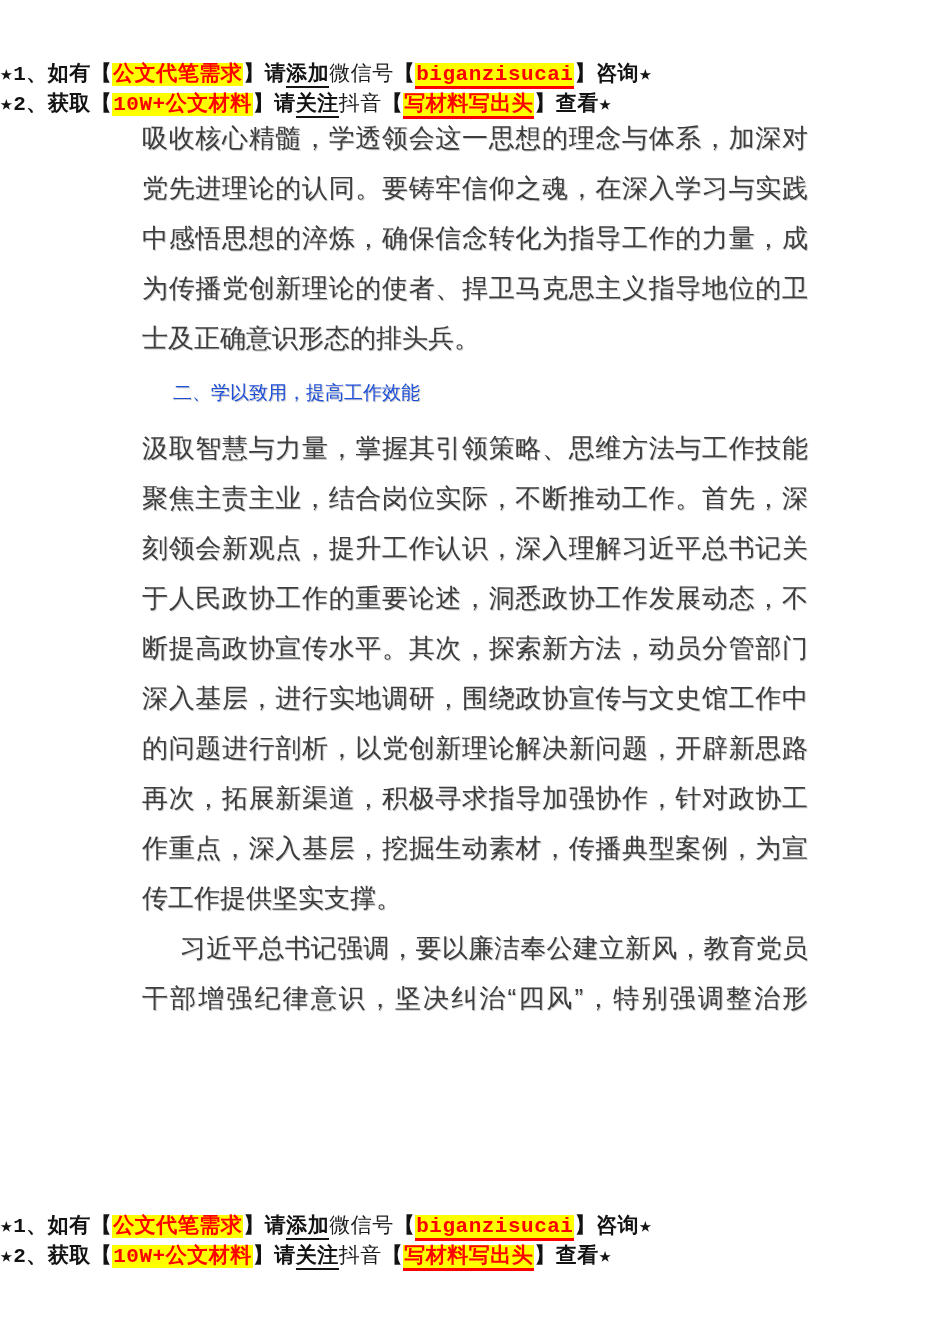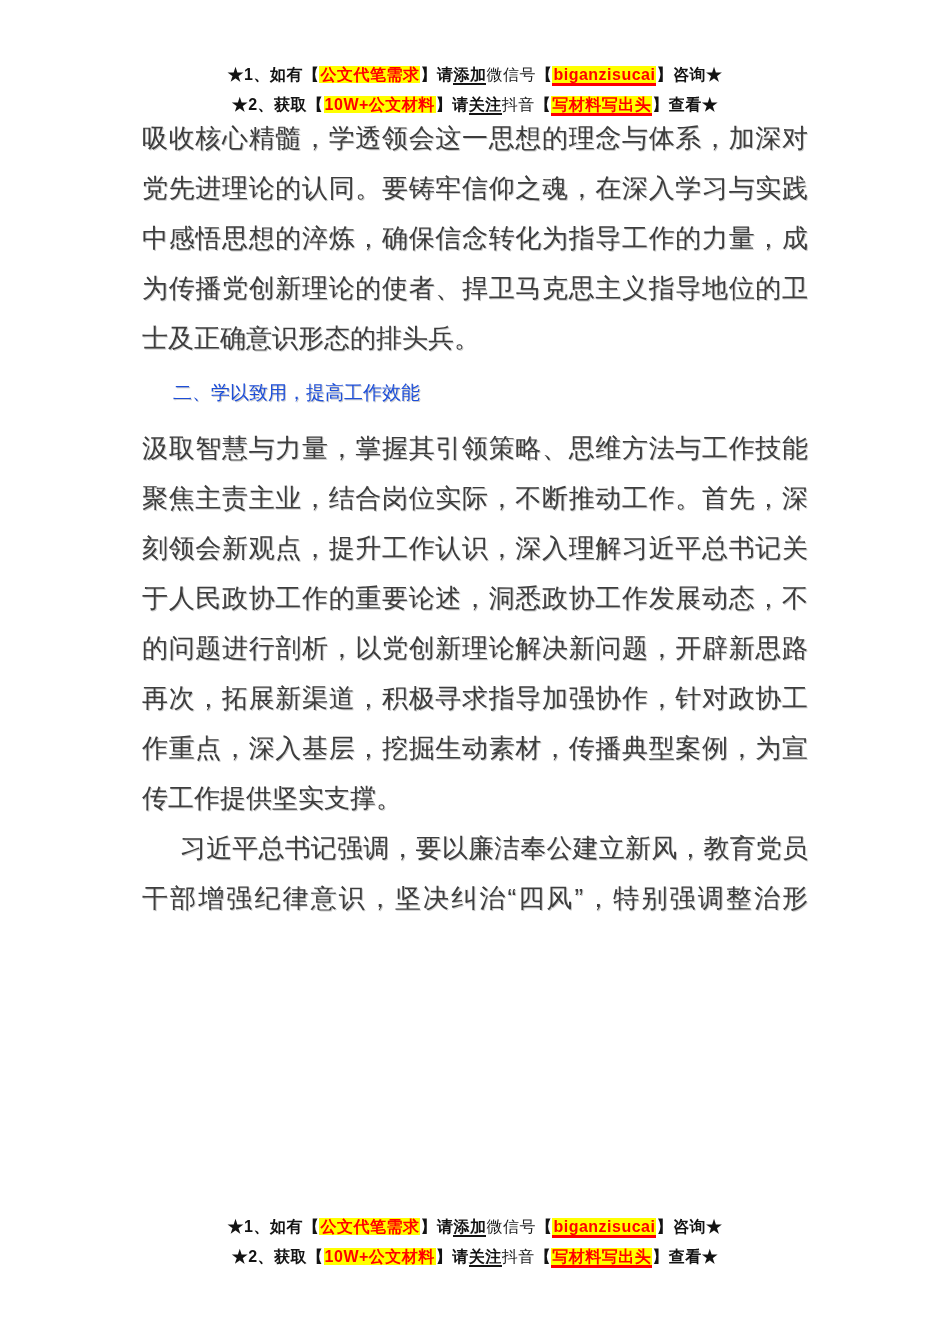--- a/index.html
+++ b/index.html
@@ -10,24 +10,24 @@
     overflow: hidden;
   }
   .page {
     position: relative;
     width: 950px; height: 1344px;
     background: #ffffff;
   }
   
   .banner {
     position: absolute; left: 0; width: 100%;
-    text-align: center;
-    font-size: 16px; line-height: 30px;
+    font-size: 21px; line-height: 30px;
     font-weight: 700; color: #131313;
     letter-spacing: 0.5px;
+    font-family: Liberation Mono, monospace;
   }
   #header-banner { top: 60px; }
   #footer-banner { top: 1212px; }
   .banner-line { white-space: nowrap; }
   .seg-b { font-weight: 700; color: #131313; }
   .seg-r { font-weight: 400; color: #1c1c1c; }
   .seg-u {
     font-weight: 700; color: #131313;
     border-bottom: 2.5px solid #141414;
   }
@@ -76,20 +76,22 @@
       <div class="t-line">吸收核心精髓，学透领会这一思想的理念与体系，加深对</div>
       <div class="t-line">党先进理论的认同。要铸牢信仰之魂，在深入学习与实践</div>
       <div class="t-line">中感悟思想的淬炼，确保信念转化为指导工作的力量，成</div>
       <div class="t-line">为传播党创新理论的使者、捍卫马克思主义指导地位的卫</div>
       <div class="t-line t-end">士及正确意识形态的排头兵。</div>
       <div class="t-heading">二、学以致用，提高工作效能</div>
       <div class="t-line">汲取智慧与力量，掌握其引领策略、思维方法与工作技能</div>
       <div class="t-line">聚焦主责主业，结合岗位实际，不断推动工作。首先，深</div>
       <div class="t-line">刻领会新观点，提升工作认识，深入理解习近平总书记关</div>
       <div class="t-line">于人民政协工作的重要论述，洞悉政协工作发展动态，不</div>
+      <div class="t-line">断提高政协宣传水平。其次，探索新方法，动员分管部门</div>
+      <div class="t-line">深入基层，进行实地调研，围绕政协宣传与文史馆工作中</div>
       <div class="t-line">的问题进行剖析，以党创新理论解决新问题，开辟新思路</div>
       <div class="t-line">再次，拓展新渠道，积极寻求指导加强协作，针对政协工</div>
       <div class="t-line">作重点，深入基层，挖掘生动素材，传播典型案例，为宣</div>
       <div class="t-line t-end">传工作提供坚实支撑。</div>
       <div class="t-line t-indent">习近平总书记强调，要以廉洁奉公建立新风，教育党员</div>
       <div class="t-line">干部增强纪律意识，坚决纠治“四风”，特别强调整治形</div>
     </div>
   <div id="footer-banner" class="banner">
       <div class="banner-line"><span class="seg-b">★1、如有【</span><span class="seg-hl">公文代笔需求</span><span class="seg-b">】请</span><span class="seg-u">添加</span><span class="seg-r">微信号</span><span class="seg-b">【</span><span class="seg-hl seg-hlu">biganzisucai</span><span class="seg-b">】咨询★</span></div>
       <div class="banner-line"><span class="seg-b">★2、获取【</span><span class="seg-hl">10W+公文材料</span><span class="seg-b">】请</span><span class="seg-u">关注</span><span class="seg-r">抖音</span><span class="seg-b">【</span><span class="seg-hl seg-hlu">写材料写出头</span><span class="seg-b">】查看★</span></div>

